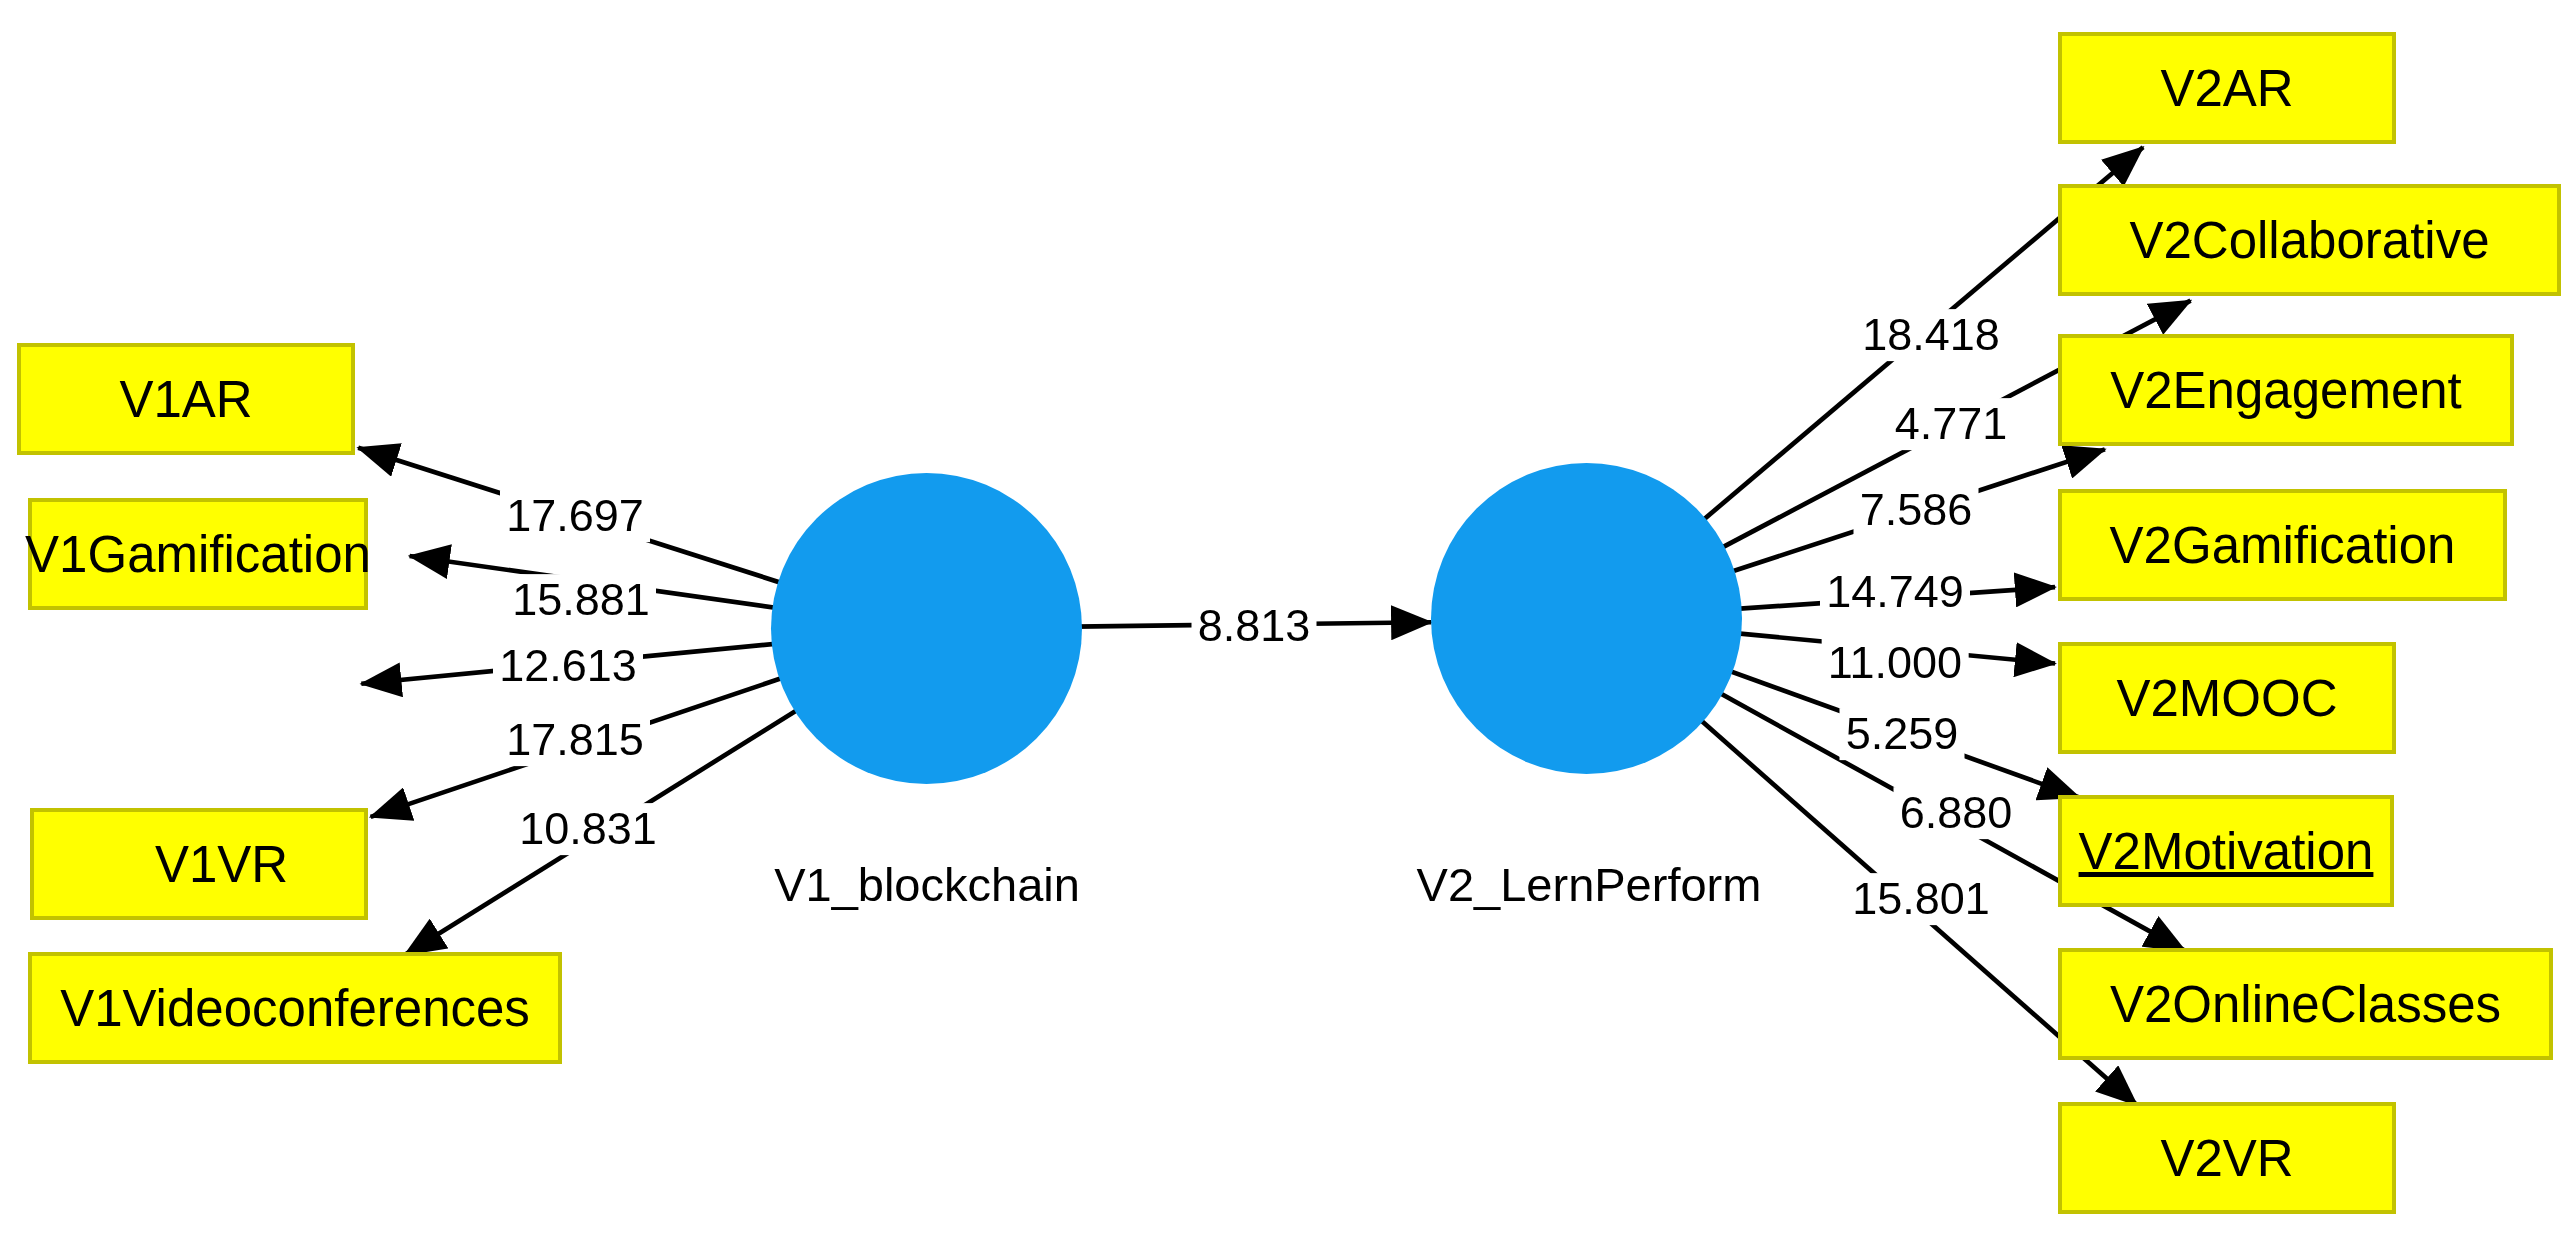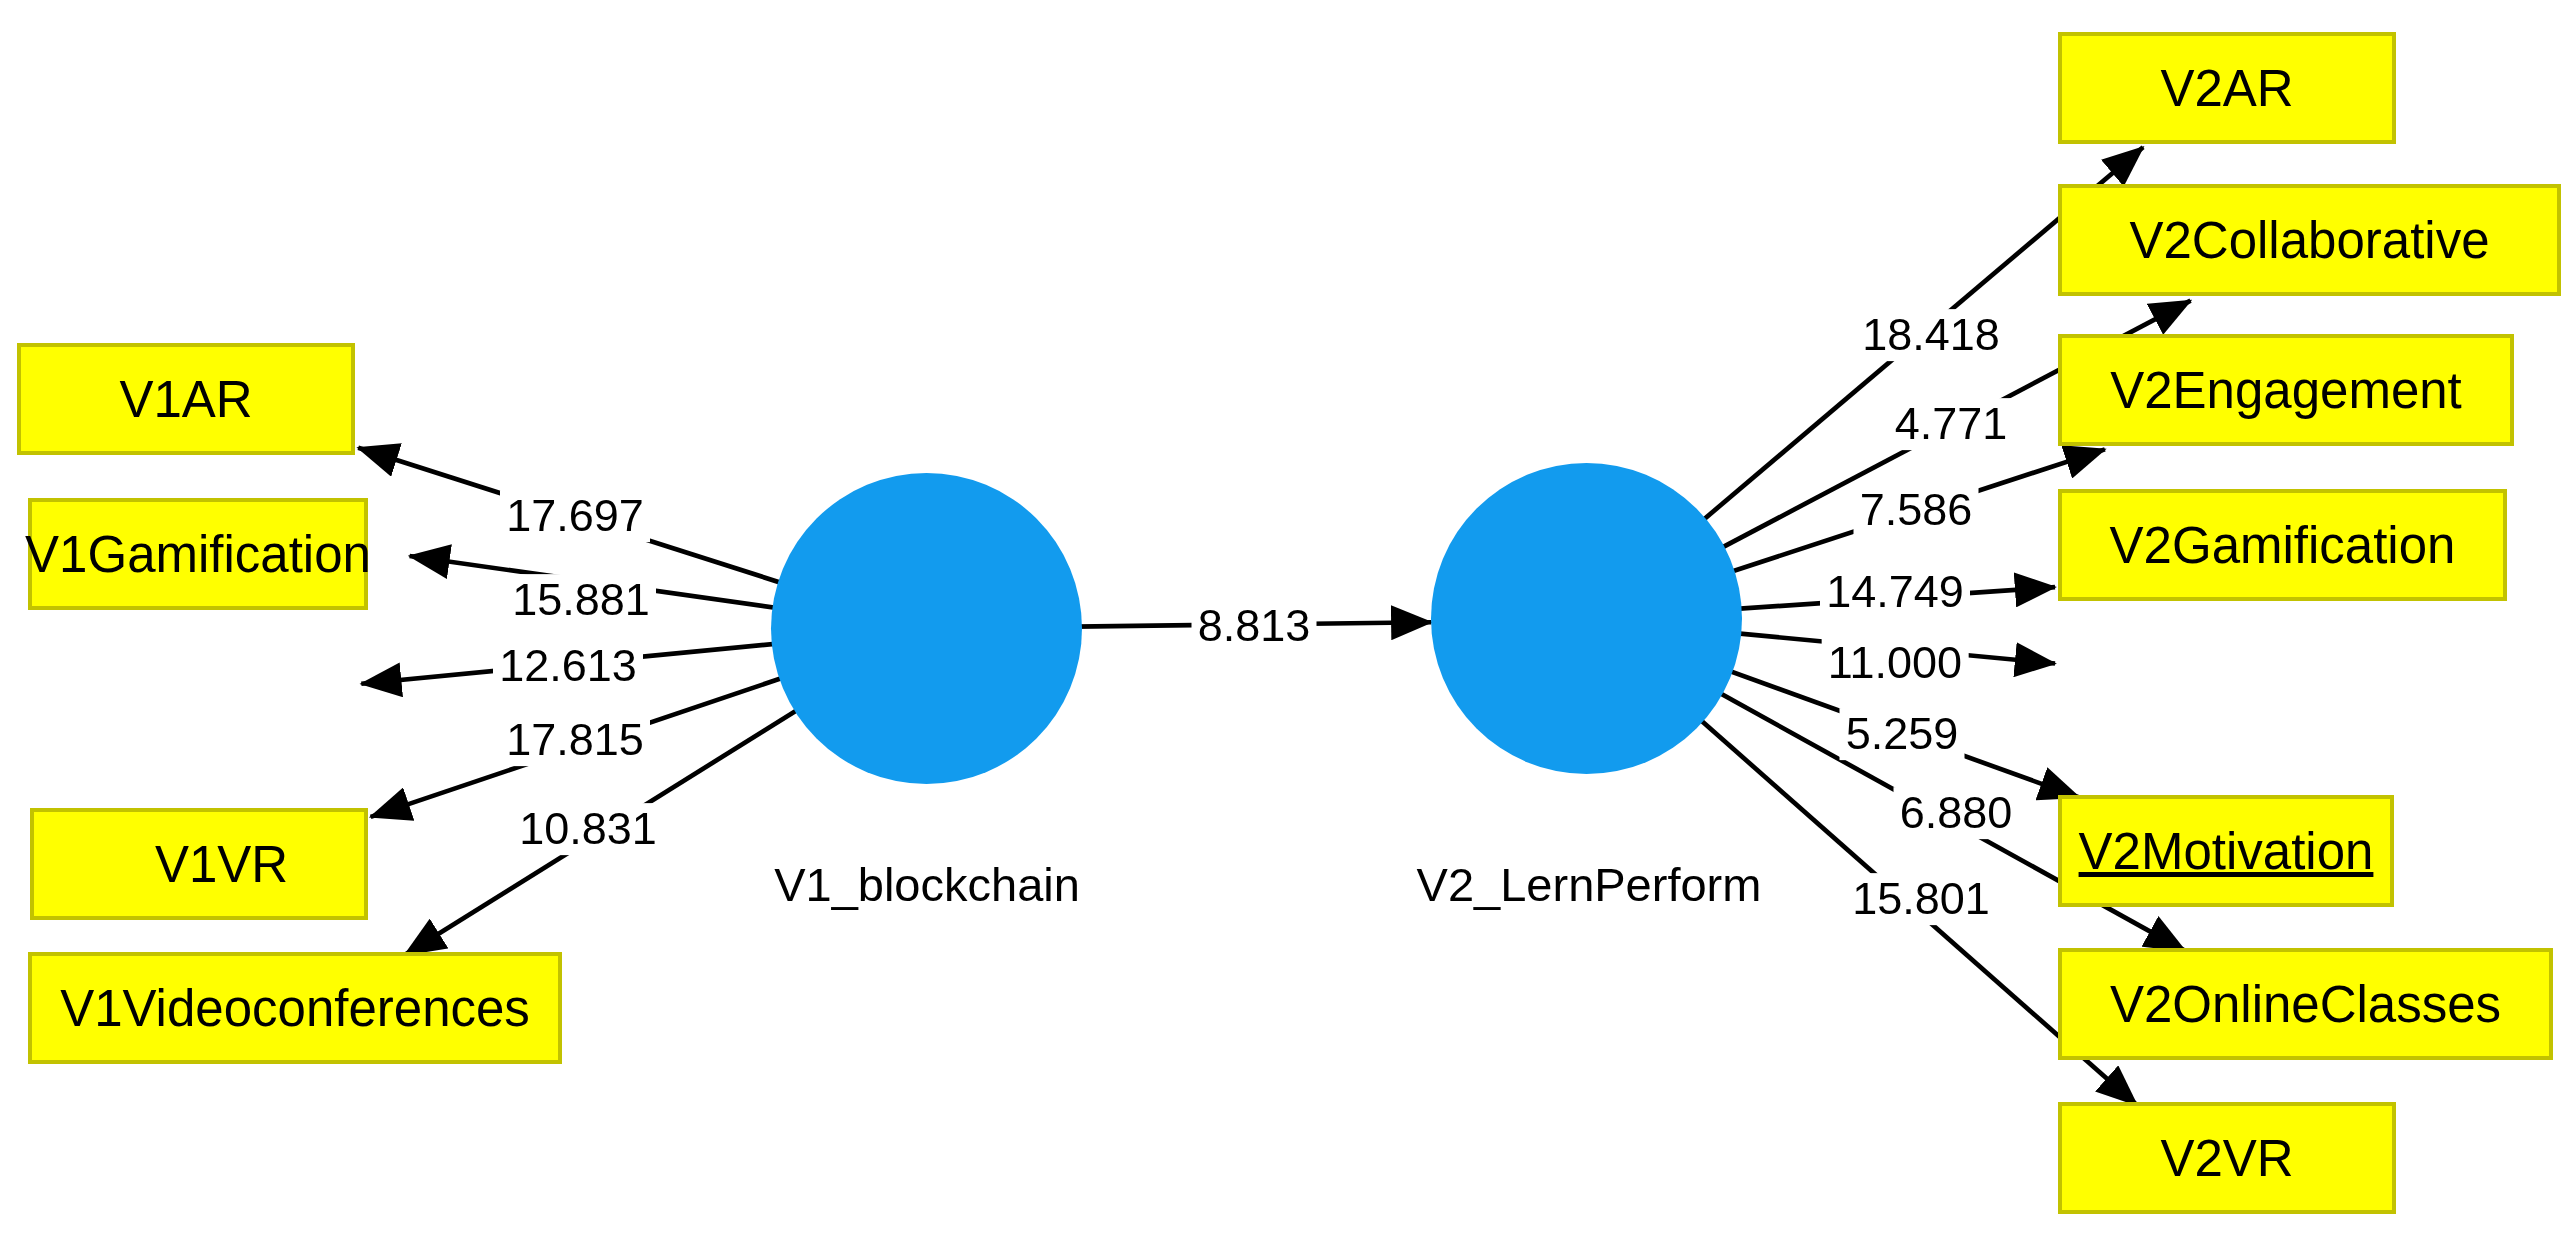--- a/index.html
+++ b/index.html
@@ -106,20 +106,23 @@
   </div>
   <div class="node" style="left:2058px; top:184px;  width:503px; height:112px;">
     <span class="node-label">V2Collaborative</span>
   </div>
   <div class="node" style="left:2058px; top:334px;  width:456px; height:112px;">
     <span class="node-label">V2Engagement</span>
   </div>
   <div class="node" style="left:2058px; top:489px;  width:449px; height:112px;">
     <span class="node-label">V2Gamification</span>
   </div>
+  <div class="node" style="left:2058px; top:642px;  width:338px; height:112px;">
+    <span class="node-label">V2MOOC</span>
+  </div>
   <div class="node" style="left:2058px; top:795px; width:336px; height:112px;text-decoration:underline;">
     <span class="node-label">V2Motivation</span>
   </div>
   <div class="node" style="left:2058px; top:948px; width:495px; height:112px;">
     <span class="node-label">V2OnlineClasses</span>
   </div>
   <div class="node" style="left:2058px; top:1102px; width:338px; height:112px;">
     <span class="node-label">V2VR</span>
   </div>
 

